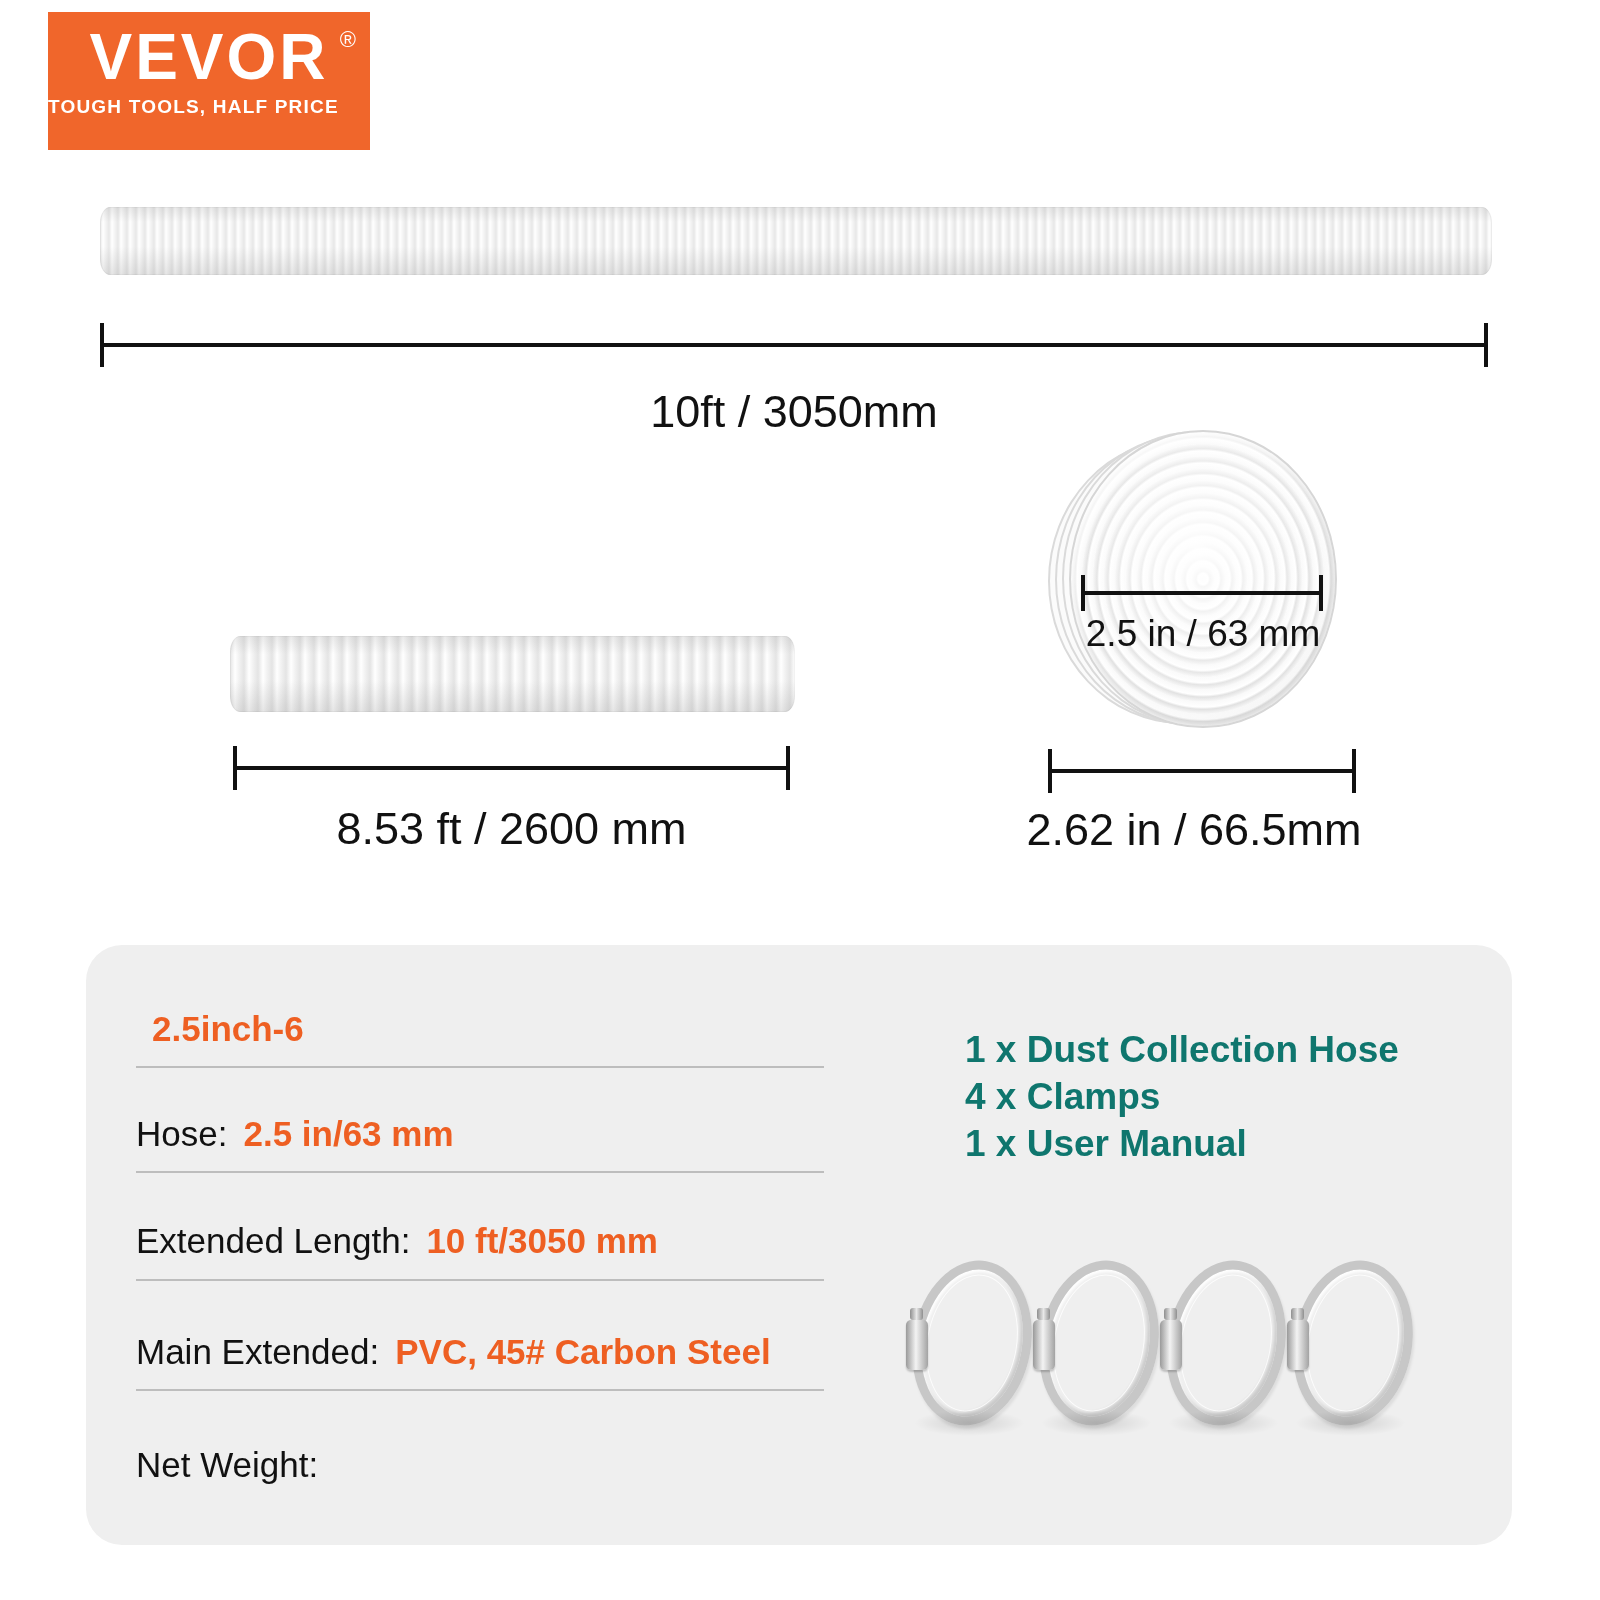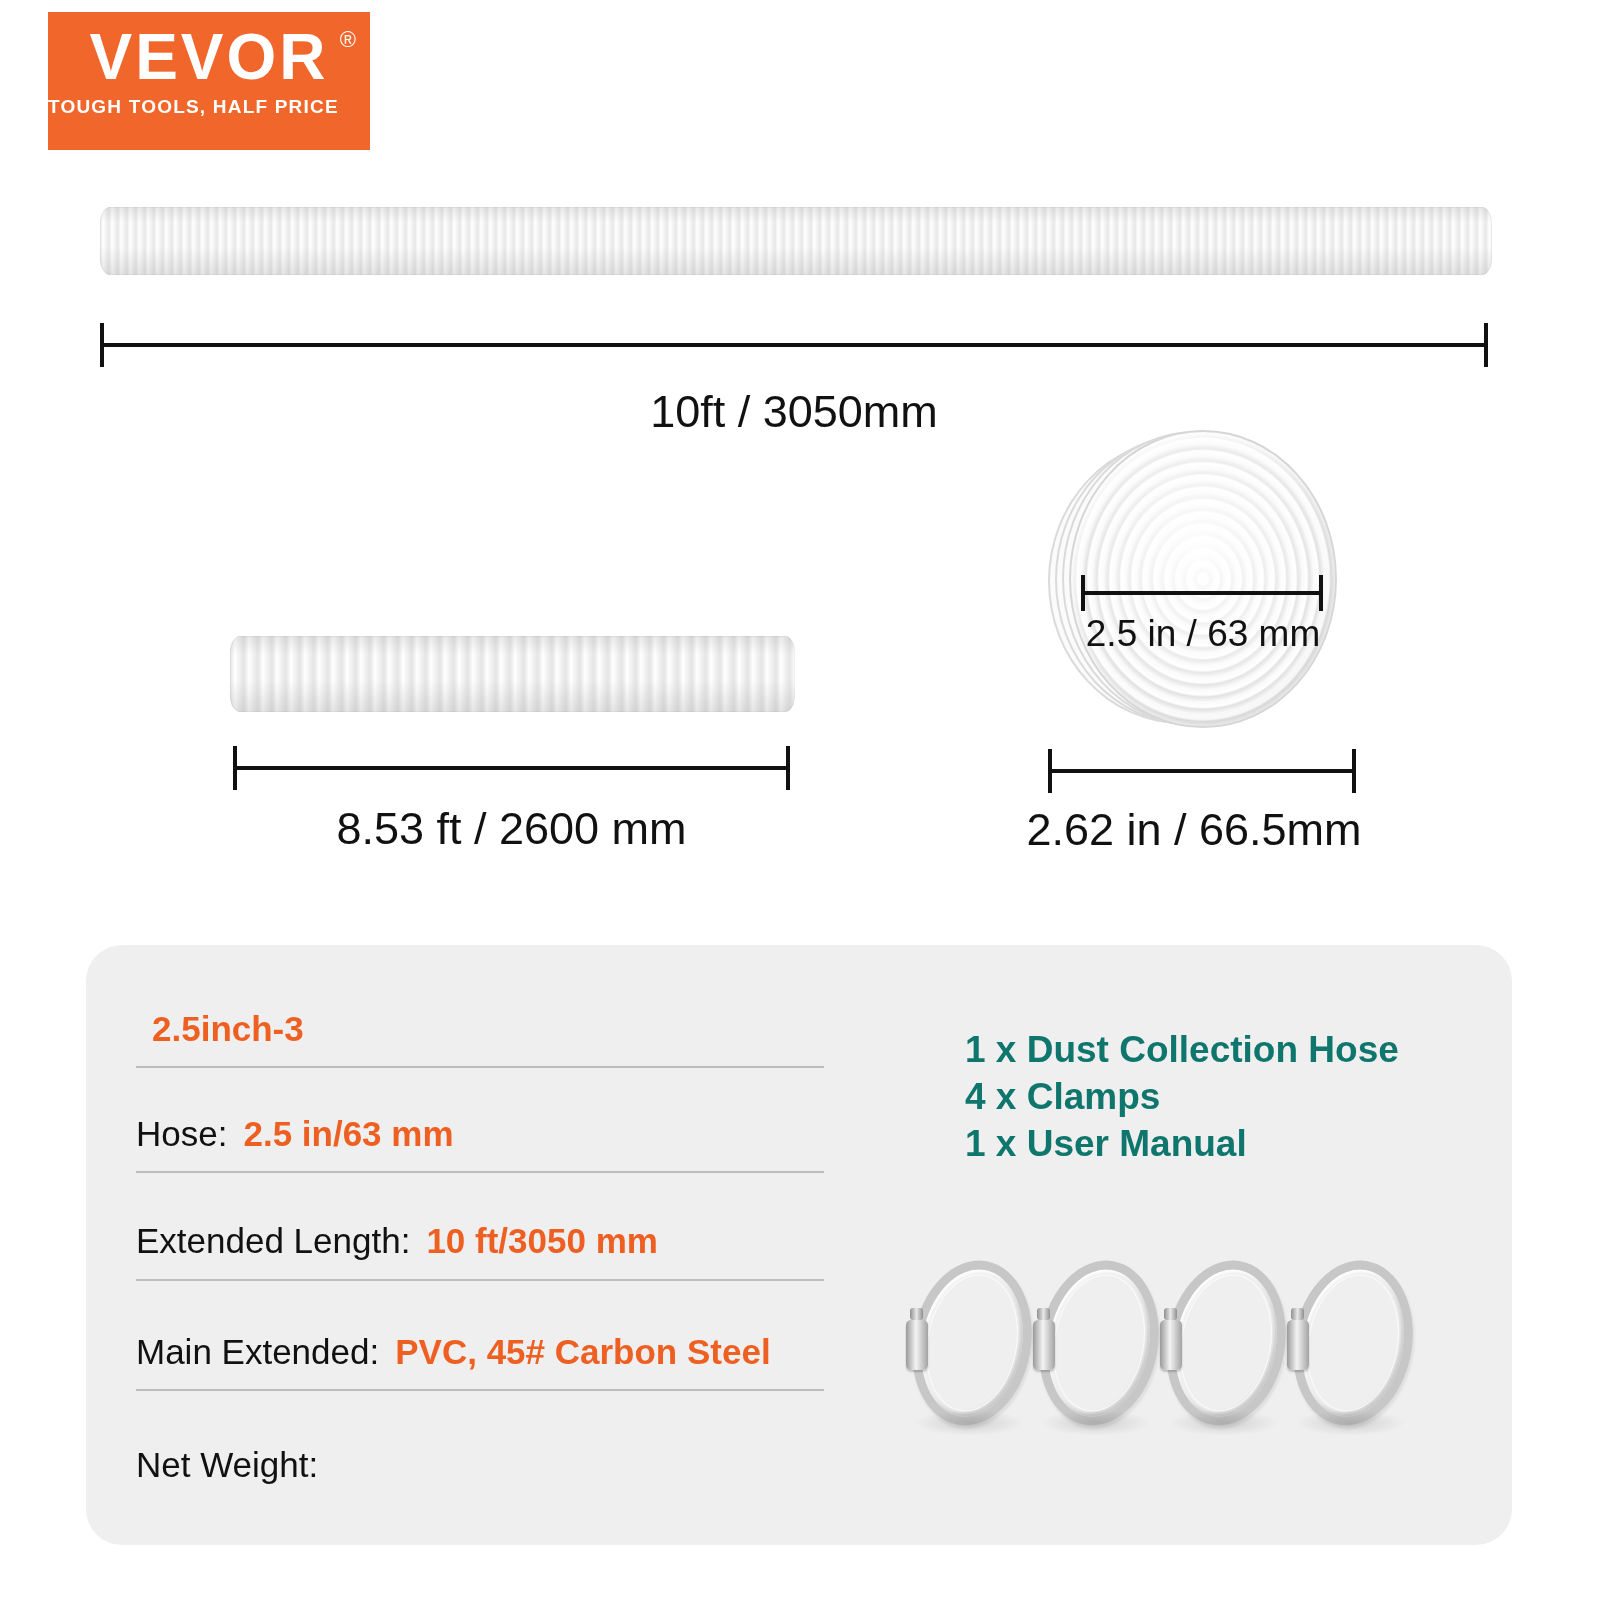--- a/index.html
+++ b/index.html
@@ -107,21 +107,21 @@
   <div class="dimline" style="left:1048px;top:769px;width:308px;"></div>
   <div class="dimlabel" style="left:1020px;top:804px;width:348px;">2.62 in / 66.5mm</div>
 
   <div class="hose short" style="left:230px;top:636px;width:565px;height:76px;"></div>
   <div class="dimline" style="left:233px;top:766px;width:557px;"></div>
   <div class="dimlabel" style="left:233px;top:803px;width:557px;">8.53 ft / 2600 mm</div>
 
   <div class="panel"></div>
 
   <div class="spec-row r1">
-    <span class="val">2.5inch-3</span>
+    <span class="val">2.5inch-6</span>
   </div>
   <div class="divider d1"></div>
 
   <div class="spec-row r2">
     <span class="lbl">Hose:</span>
     <span class="val">2.5 in/63 mm</span>
   </div>
   <div class="divider d2"></div>
 
   <div class="spec-row r3">

